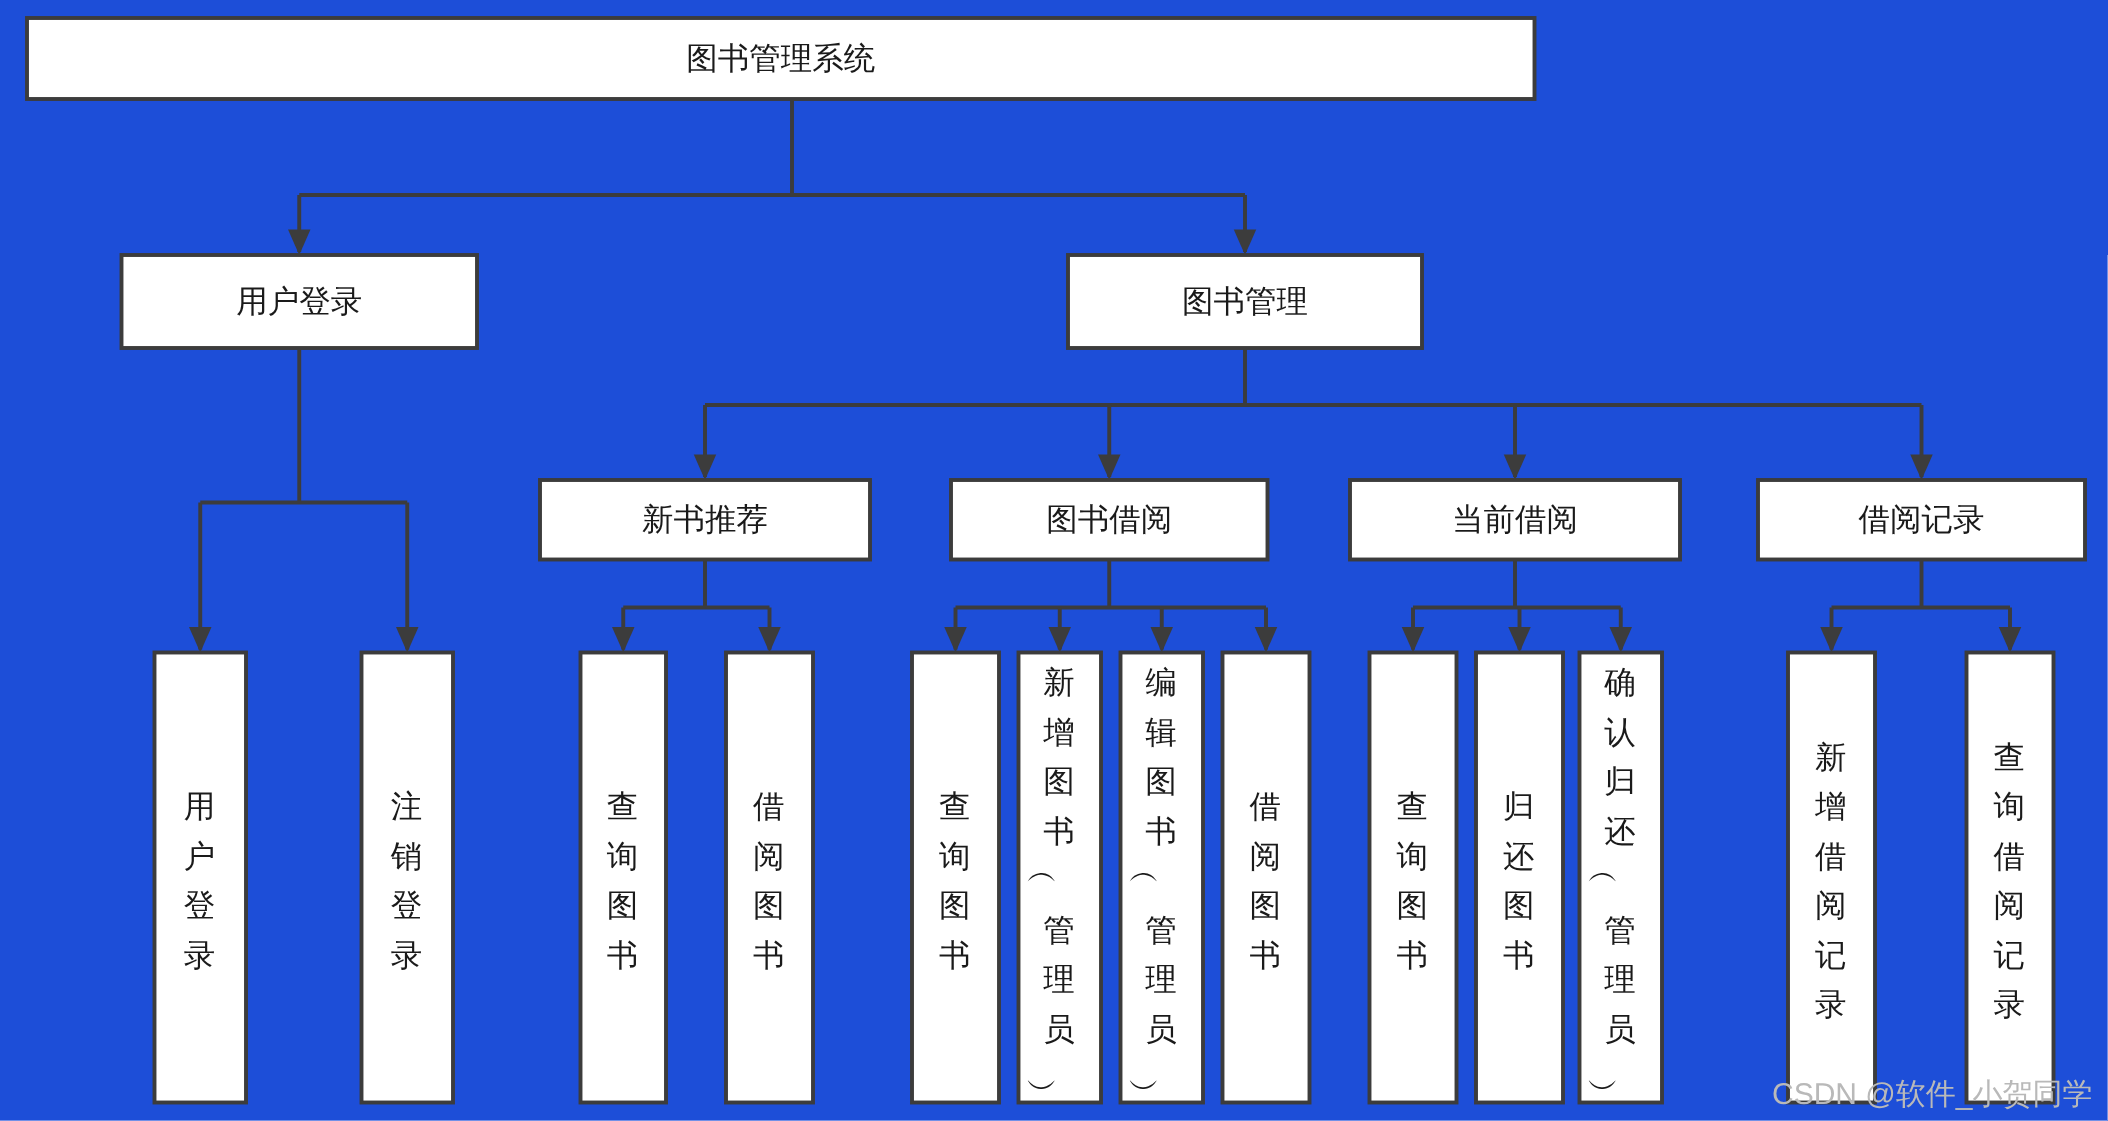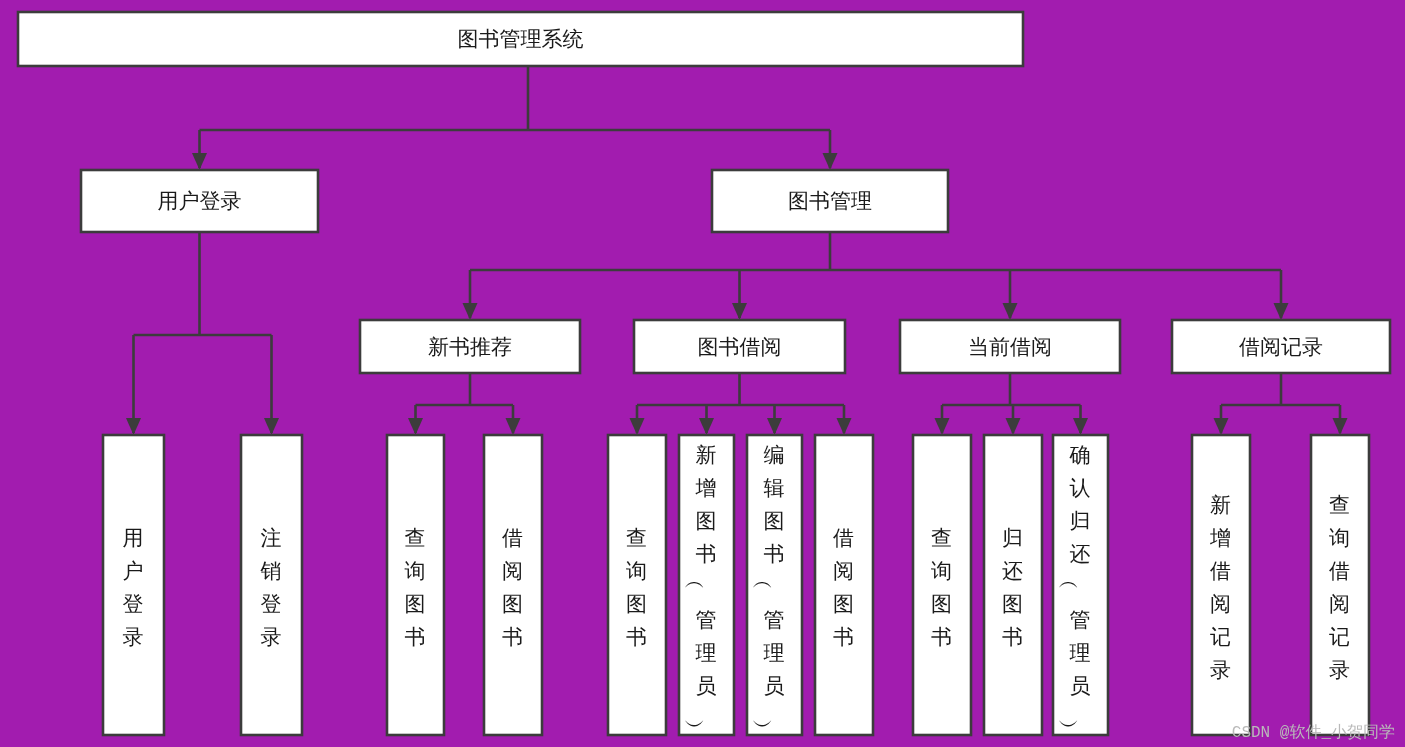--- a/index.html
+++ b/index.html
@@ -11,21 +11,21 @@
   body {
     width: 1405px;
     height: 747px;
     font-family: "Liberation Sans", "DejaVu Sans", sans-serif;
     overflow: hidden;
   }
   #diagram-root {
     position: relative;
     width: 1405px;
     height: 747px;
-    background: #a21caf;
+    background: #1d4ed8;
   }
   svg.diagram-canvas {
     position: absolute;
     left: 0;
     top: 0;
     width: 1405px;
     height: 747px;
     display: block;
   }
   .node-box {
@@ -59,22 +59,22 @@
     font-family: "DejaVu Sans", "Liberation Sans", sans-serif;
     font-size: 21px;
     fill: #1a1a1a;
     text-anchor: middle;
     letter-spacing: 1px;
   }
   .watermark {
     position: absolute;
     right: 10px;
     bottom: 4px;
-    font-family: Liberation Mono, monospace;
-    font-size: 16px;
+    font-family: Liberation Sans, sans-serif;
+    font-size: 20px;
     color: #b9b9b9;
     white-space: nowrap;
     pointer-events: none;
     user-select: none;
   }
 </style>
 </head>
 <body>
 
 <div id="diagram-root">

